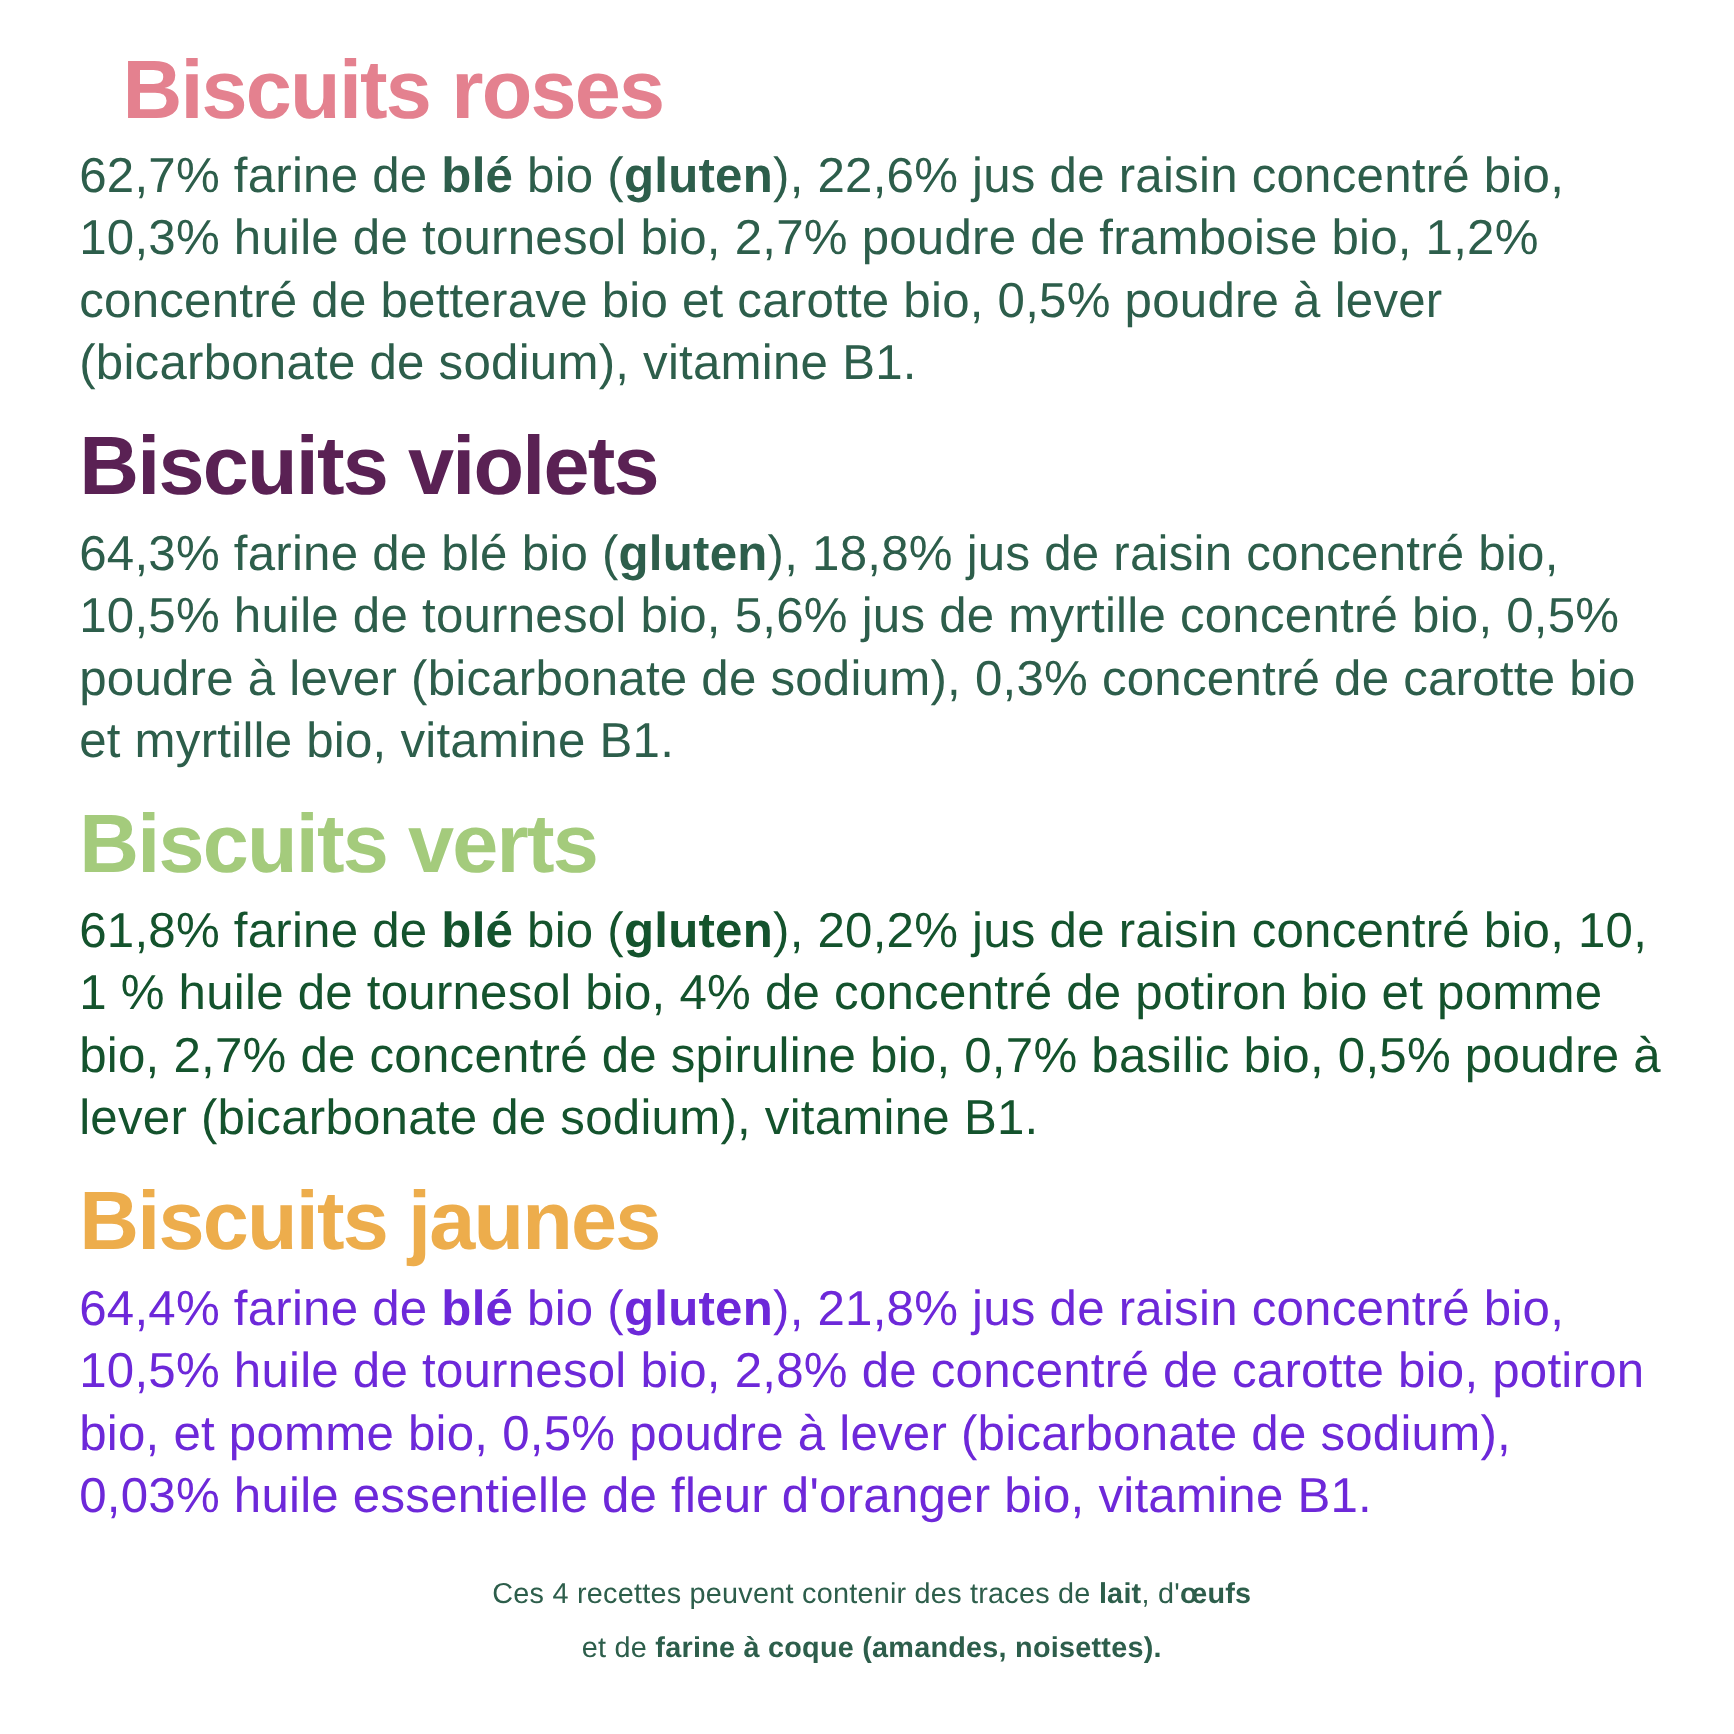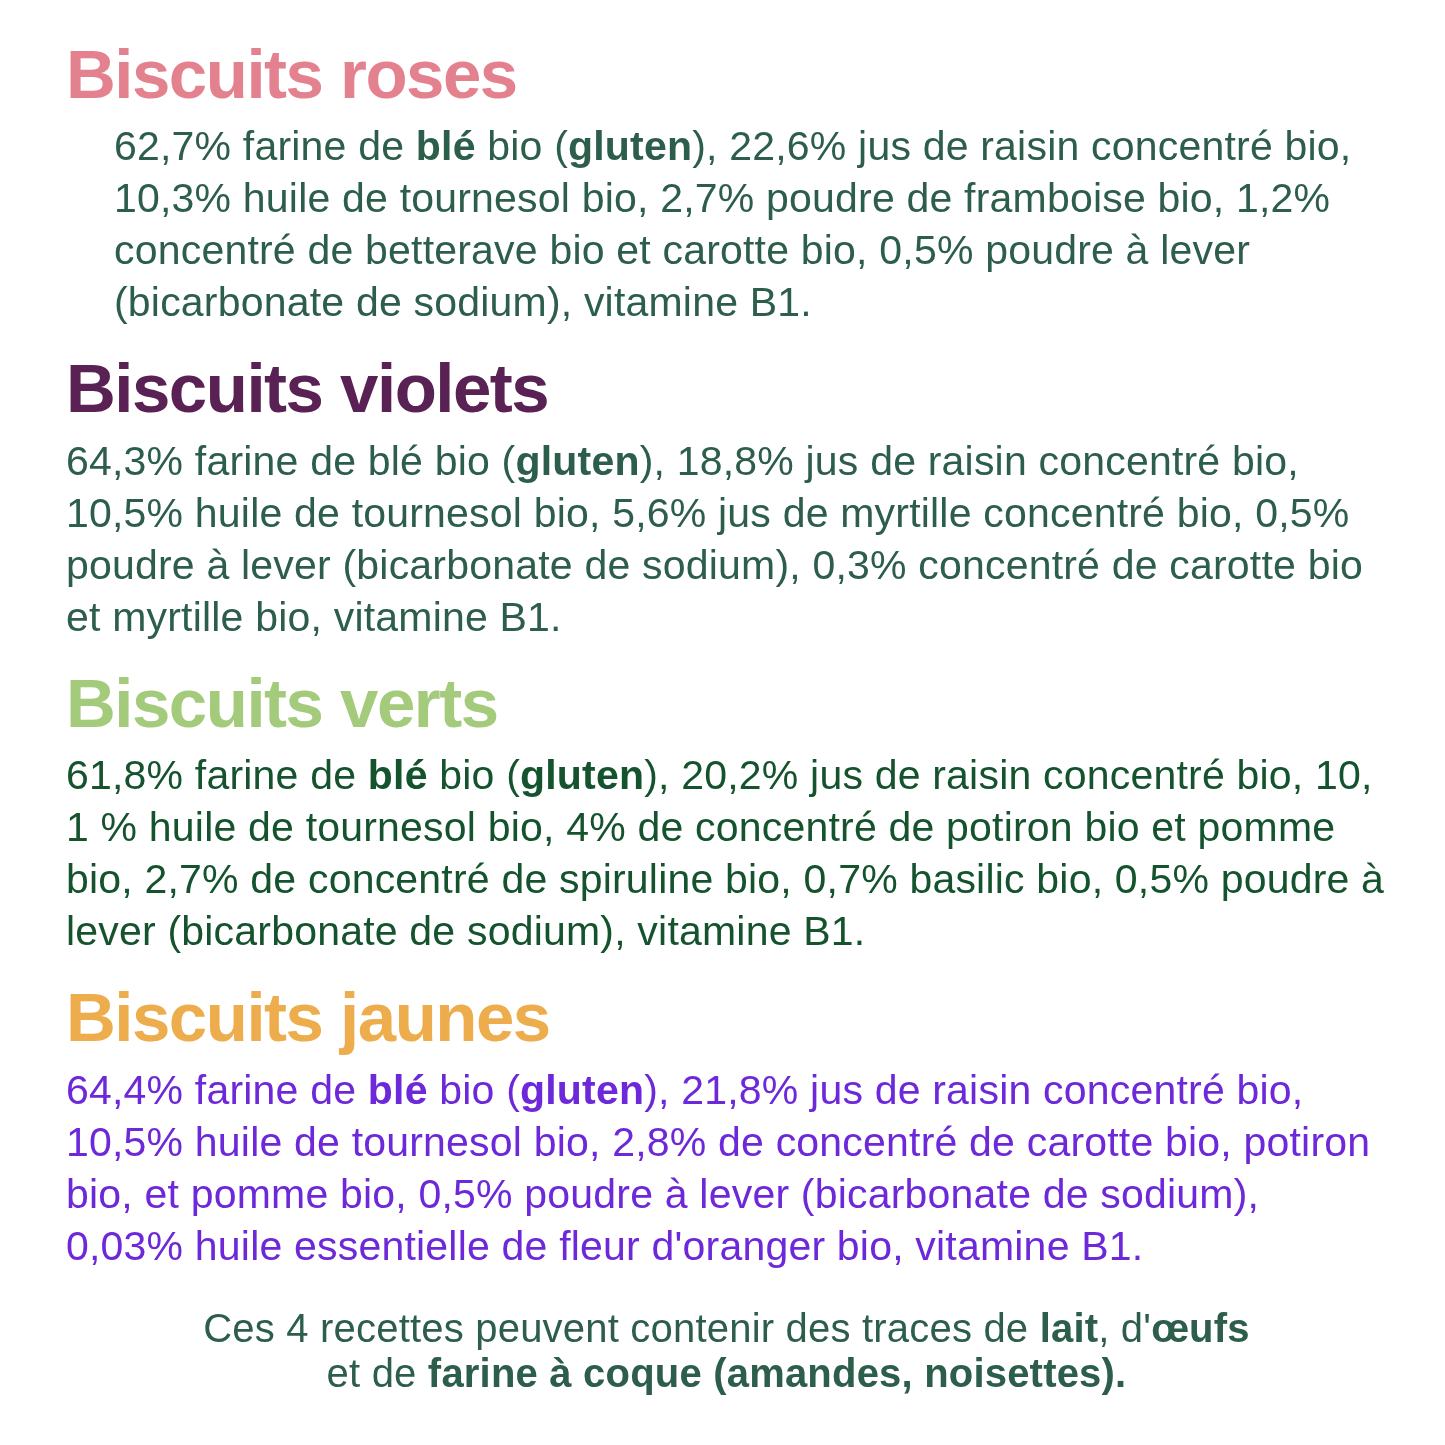--- a/index.html
+++ b/index.html
@@ -32,36 +32,36 @@
     font-weight: 400;
     letter-spacing: 0.2px;
     margin: 0 0 26px 0;
     max-width: 1322px;
   }
   .ingredients b, .footer-note b {
     font-weight: 700;
   }
   .footer-note {
     text-align: center;
-    font-size: 40px;
+    font-size: 24px;
     line-height: 45px;
     letter-spacing: 0.2px;
     white-space: pre-line;
     margin: 34px auto 0 auto;
     max-width: 1200px;
   }
 </style>
 </head>
 <body>
 
 <div class="page">
 
   <div class="section">
-    <h2 class="section-title" style="color: rgb(228, 129, 143);">Biscuits roses</h2>
-    <p class="ingredients" style="color: rgb(45, 94, 75); margin-left: 48px;"><span>62,7% farine de </span><b>blé</b><span> bio (</span><b>gluten</b><span>), 22,6% jus de raisin concentré bio, 10,3% huile de tournesol bio, 2,7% poudre de framboise bio, 1,2% concentré de betterave bio et carotte bio, 0,5% poudre à lever (bicarbonate de sodium), vitamine B1.</span></p>
+    <h2 class="section-title" style="color: rgb(228, 129, 143); margin-left: 36px;">Biscuits roses</h2>
+    <p class="ingredients" style="color: rgb(45, 94, 75);"><span>62,7% farine de </span><b>blé</b><span> bio (</span><b>gluten</b><span>), 22,6% jus de raisin concentré bio, 10,3% huile de tournesol bio, 2,7% poudre de framboise bio, 1,2% concentré de betterave bio et carotte bio, 0,5% poudre à lever (bicarbonate de sodium), vitamine B1.</span></p>
   </div>
 
   <div class="section">
     <h2 class="section-title" style="color: rgb(90, 33, 84);">Biscuits violets</h2>
     <p class="ingredients" style="color: rgb(45, 94, 75);"><span>64,3% farine de  blé bio (</span><b>gluten</b><span>), 18,8% jus de raisin concentré bio, 10,5% huile de tournesol bio, 5,6% jus de myrtille concentré bio, 0,5% poudre à lever (bicarbonate de sodium), 0,3% concentré de carotte bio et myrtille bio, vitamine B1.</span></p>
   </div>
 
   <div class="section">
     <h2 class="section-title" style="color: rgb(164, 203, 124);">Biscuits verts</h2>
     <p class="ingredients" style="color: #14532d;"><span>61,8% farine de </span><b>blé</b><span> bio (</span><b>gluten</b><span>), 20,2% jus de raisin concentré bio, 10, 1 % huile de tournesol bio, 4% de concentré de potiron bio et pomme bio, 2,7% de concentré de spiruline bio, 0,7% basilic bio, 0,5% poudre à lever (bicarbonate de sodium), vitamine B1.</span></p>

